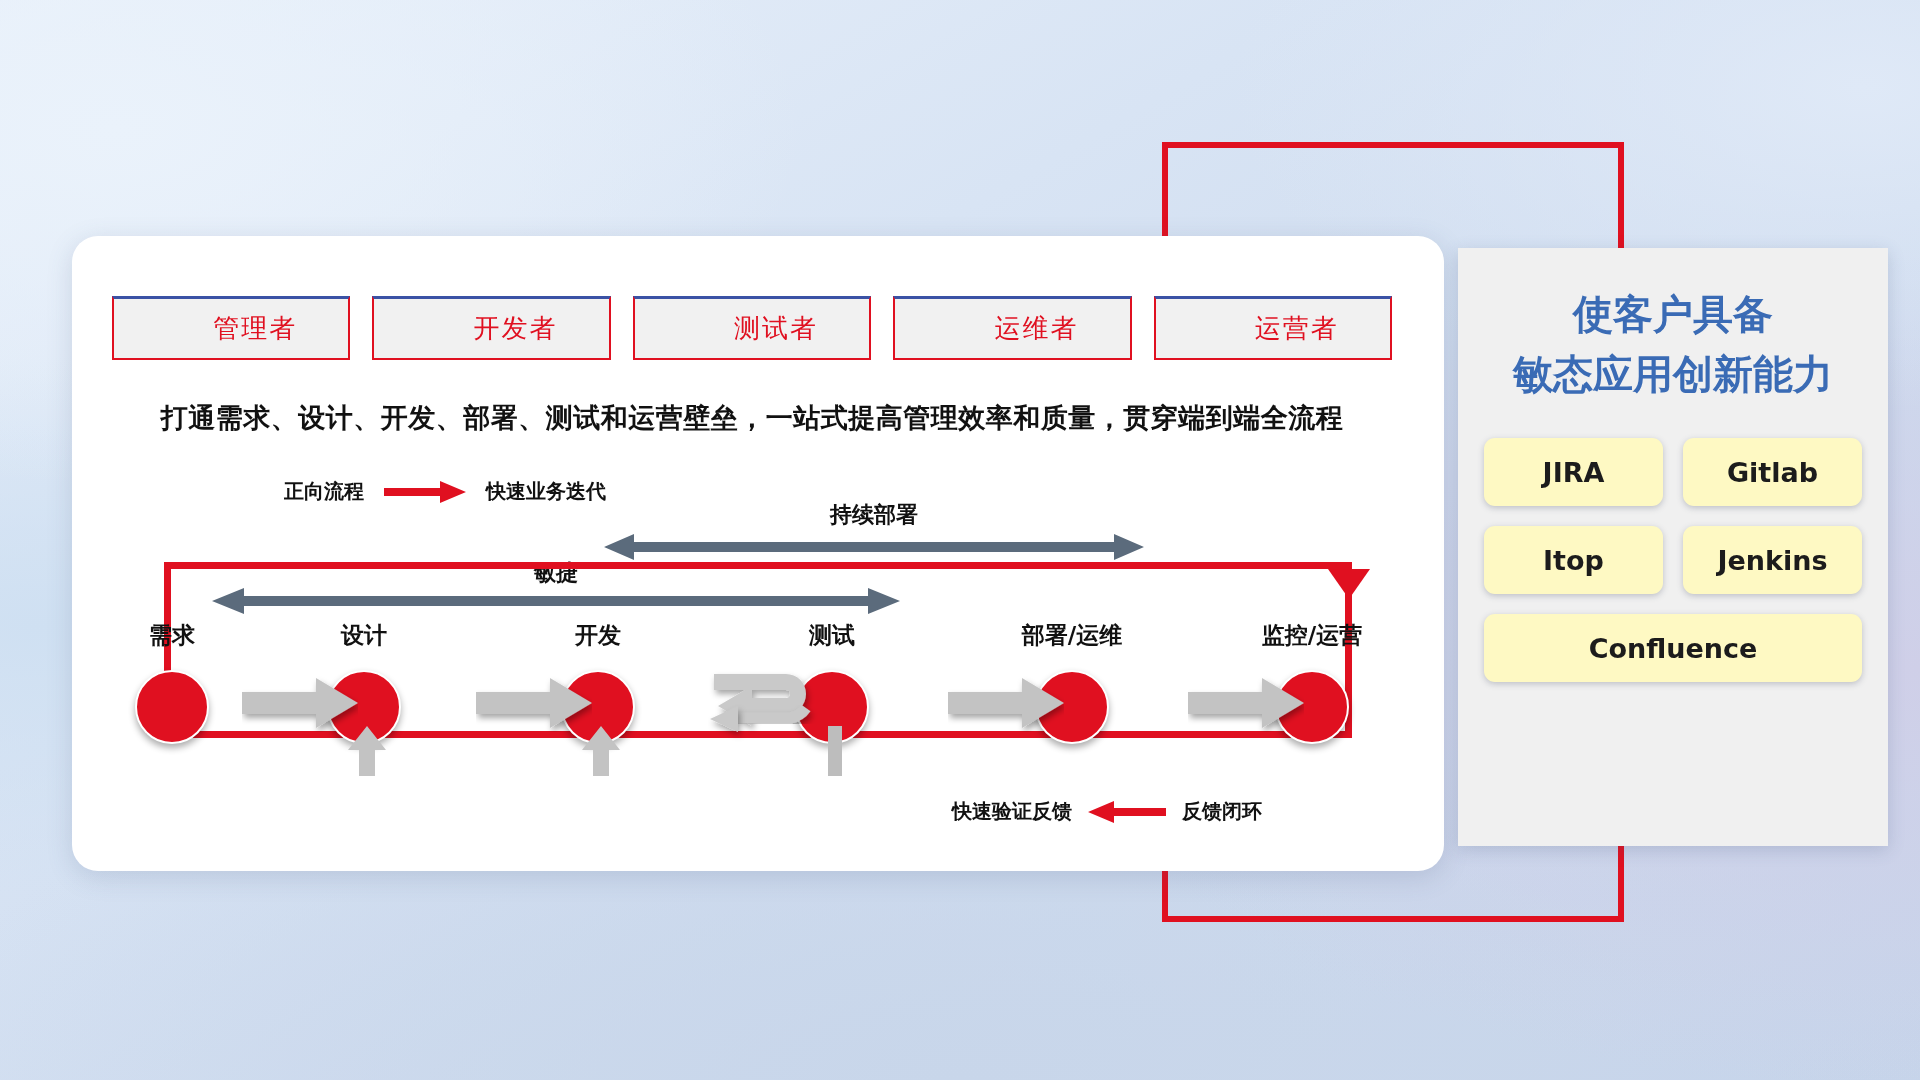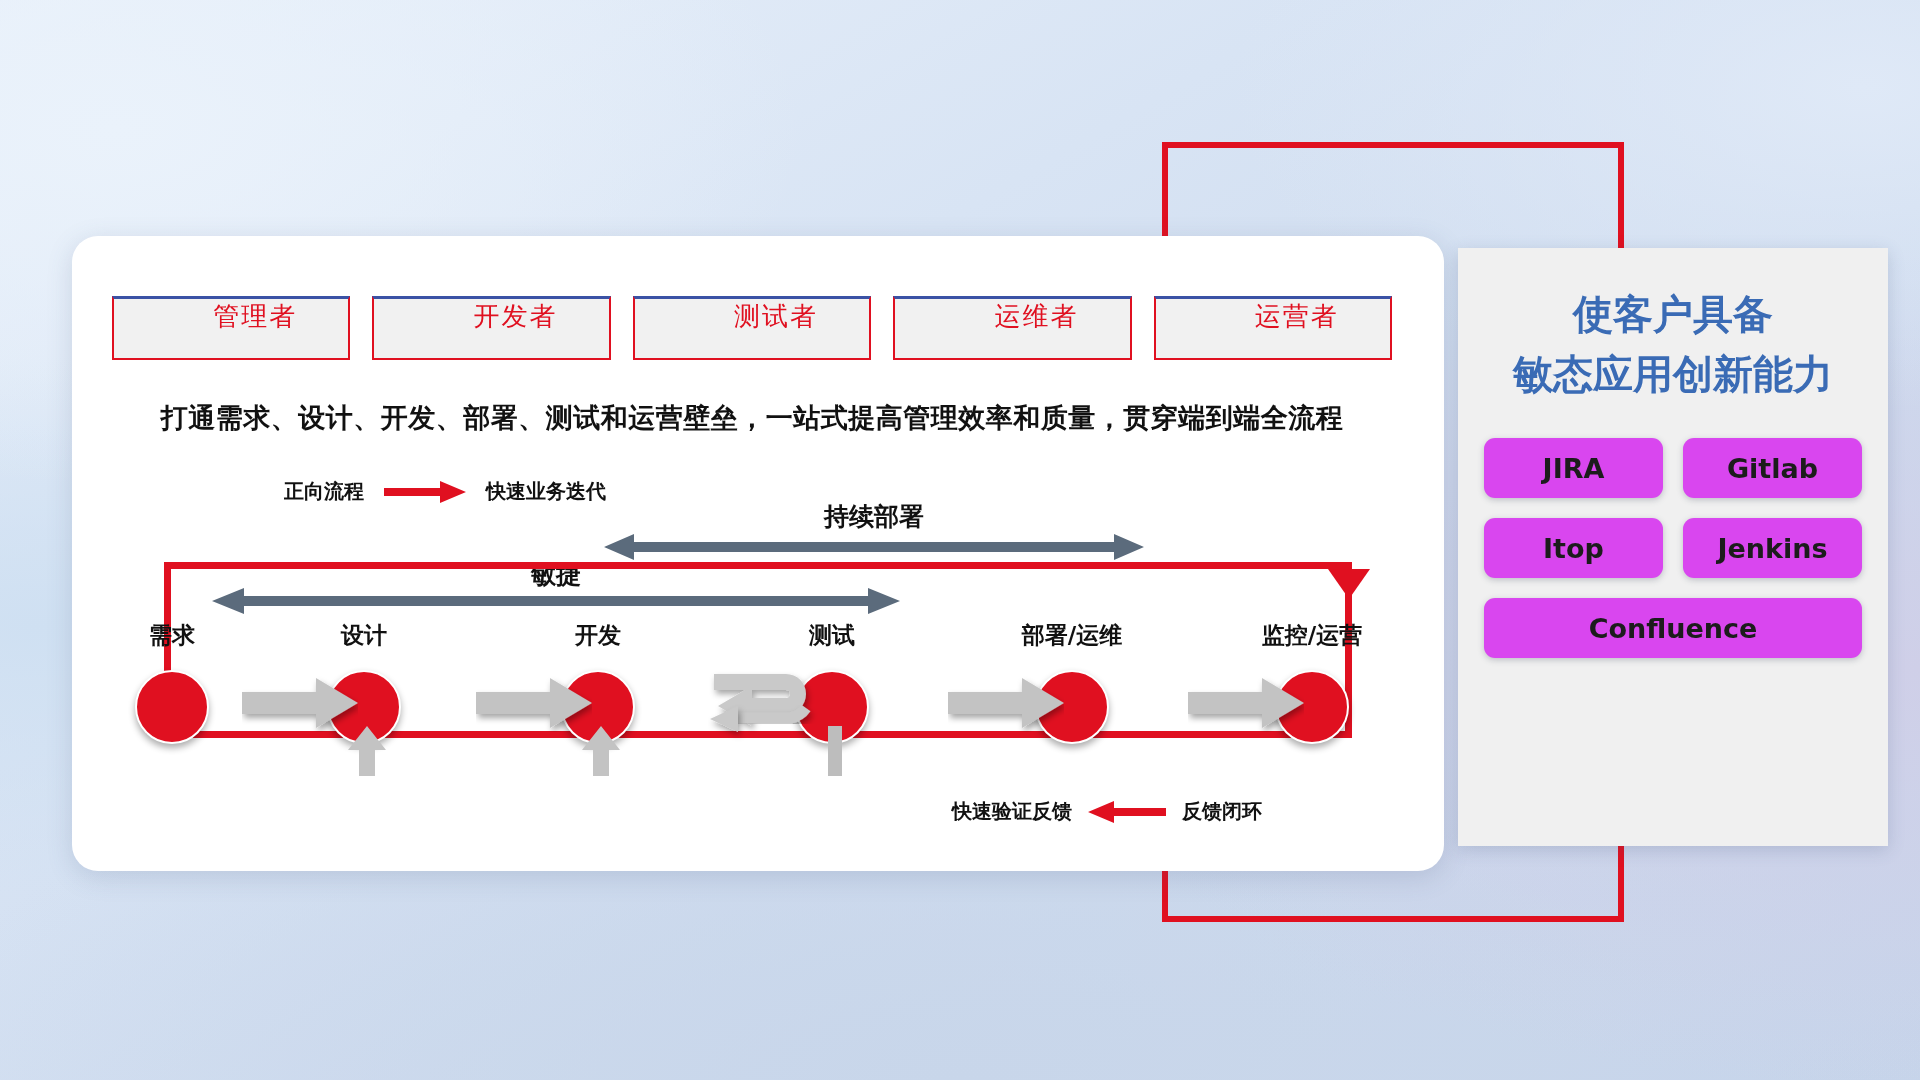--- a/index.html
+++ b/index.html
@@ -34,42 +34,42 @@
   }
 
   
   .roles{position:absolute;left:112px;top:296px;width:1280px;height:64px;display:flex;gap:22px;}
   .role-box{
     flex:1;background:#f1f1f1;
     border-top:3px solid #3A52A5;
     border-left:2px solid #E01020;
     border-right:2px solid #E01020;
     border-bottom:2px solid #E01020;
-    display:flex;align-items:flex-start;justify-content:center;
+    display:flex;align-items:center;justify-content:center;
     color:#E01020;font-size:26px;letter-spacing:2px;
     font-family:"DejaVu Sans","Liberation Sans",sans-serif;
     padding-left:48px;
   }
 
   
   .headline{
     position:absolute;left:112px;top:400px;width:1280px;
     text-align:center;font-size:27px;font-weight:bold;color:#111;
     letter-spacing:.5px;white-space:nowrap;
     font-family:"DejaVu Sans","Liberation Sans",sans-serif;
   }
 
   
   .legend-fwd{position:absolute;left:284px;top:478px;display:flex;align-items:center;gap:20px;}
   .legend-fwd .lab{font-size:20px;font-weight:bold;color:#111;white-space:nowrap;
     font-family:"DejaVu Sans","Liberation Sans",sans-serif;}
   .legend-fwd svg{display:block;}
 
   
-  .cd-label{position:absolute;left:0;top:0;width:100%;text-align:center;font-size:25px;font-weight:bold;color:#111;
+  .cd-label{position:absolute;left:0;top:0;width:100%;text-align:center;font-size:22px;font-weight:bold;color:#111;
     font-family:"DejaVu Sans","Liberation Sans",sans-serif;}
   .cd-wrap{position:absolute;left:604px;top:500px;width:540px;height:60px;}
   .cd-arrow{position:absolute;left:0;top:34px;width:540px;height:26px;}
 
   .ag-wrap{position:absolute;left:212px;top:558px;width:688px;height:56px;}
   .ag-arrow{position:absolute;left:0;top:30px;width:688px;height:26px;}
 
   
   .u-top{position:absolute;left:164px;top:562px;width:1188px;height:7px;background:#E01020;}
   .u-left{position:absolute;left:164px;top:562px;width:7px;height:176px;background:#E01020;}
@@ -108,21 +108,21 @@
     background:#f0f0f0;box-shadow:0 4px 16px rgba(60,80,120,.2);
   }
   .panel-title{
     text-align:center;color:#3A6BB5;font-weight:bold;margin-top:36px;line-height:1.5;
     font-family:"DejaVu Sans","Liberation Sans",sans-serif;
   }
   .panel-title .l1{font-size:40px;display:block;}
   .panel-title .l2{font-size:40px;display:block;}
   .tools{margin:34px 26px 0 26px;display:flex;flex-wrap:wrap;gap:20px;}
   .tool{
-    background:#d946ef;border-radius:11px;height:60px;
+    background:#fef9c3;border-radius:11px;height:68px;
     display:flex;align-items:center;justify-content:center;
     font-size:27px;font-weight:bold;color:#1c1c1c;
     box-shadow:0 2px 6px rgba(60,70,90,.28);
     font-family:"DejaVu Sans","Liberation Sans",sans-serif;
   }
   .tool.half{width:calc(50% - 10px);}
   .tool.full{width:100%;}
 </style>
 </head>
 <body>

